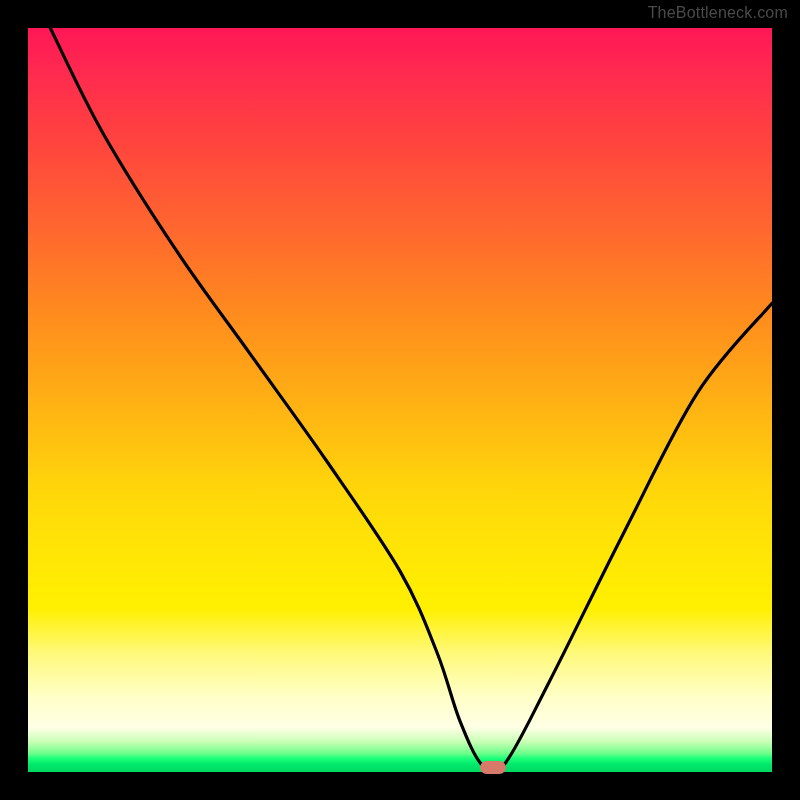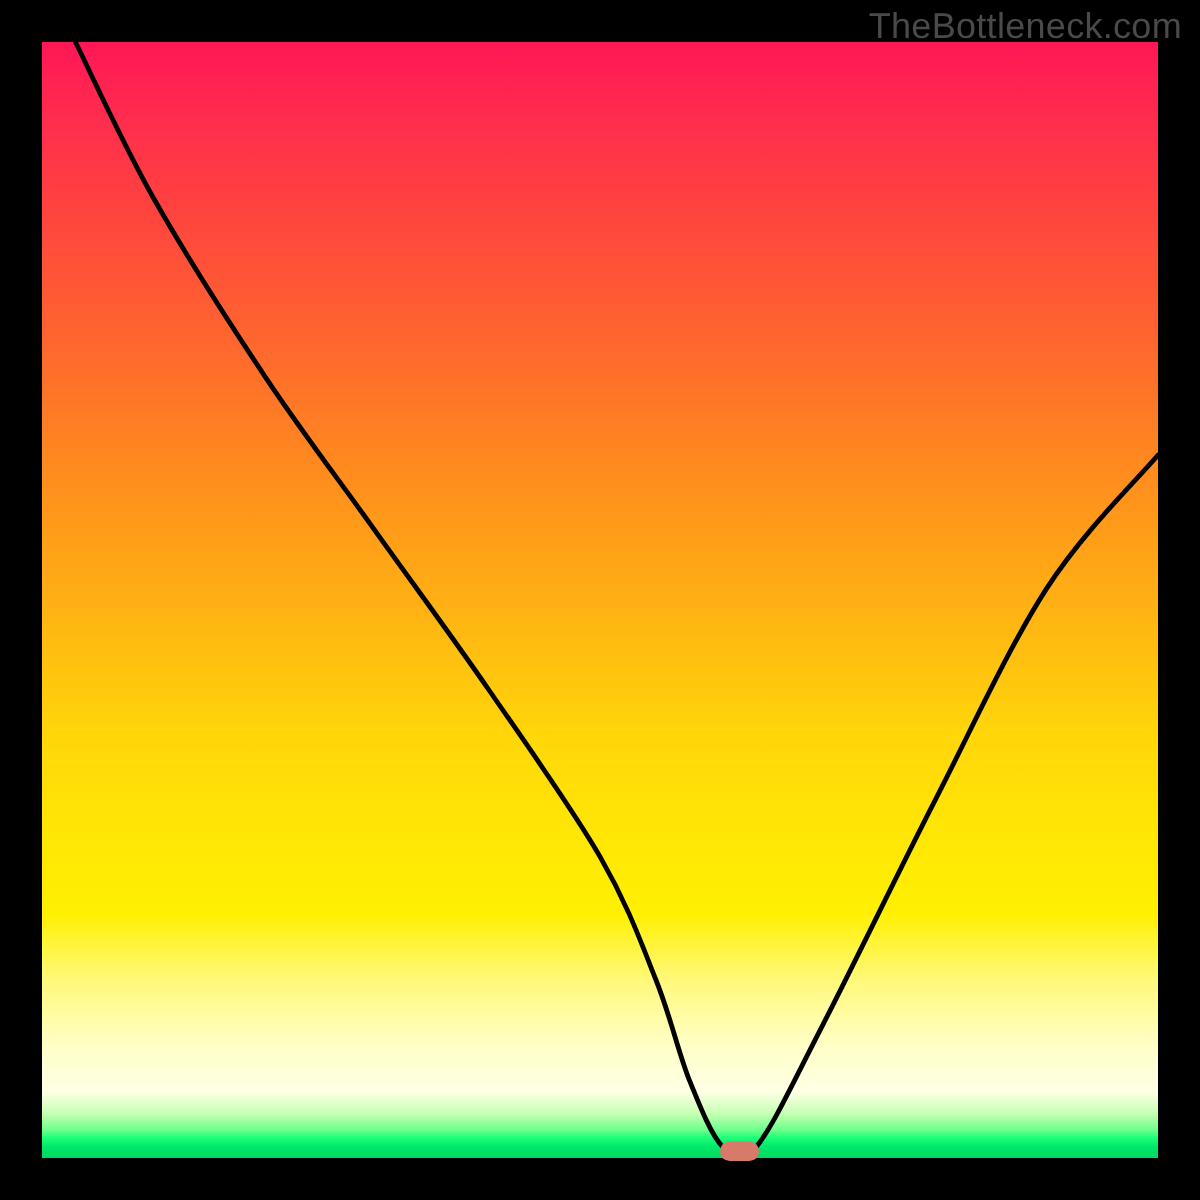--- a/index.html
+++ b/index.html
@@ -15,21 +15,21 @@
     position: relative;
     width: 800px;
     height: 800px;
     background: #000;
   }
   .watermark {
     position: absolute;
     top: 4px;
     right: 12px;
     color: #4a4a4a;
-    font-size: 24px;
+    font-size: 16px;
     font-weight: 500;
     letter-spacing: 0.2px;
     z-index: 5;
   }
   
   .plot {
     position: absolute;
     left: 28px;
     top: 28px;
     width: 744px;   

